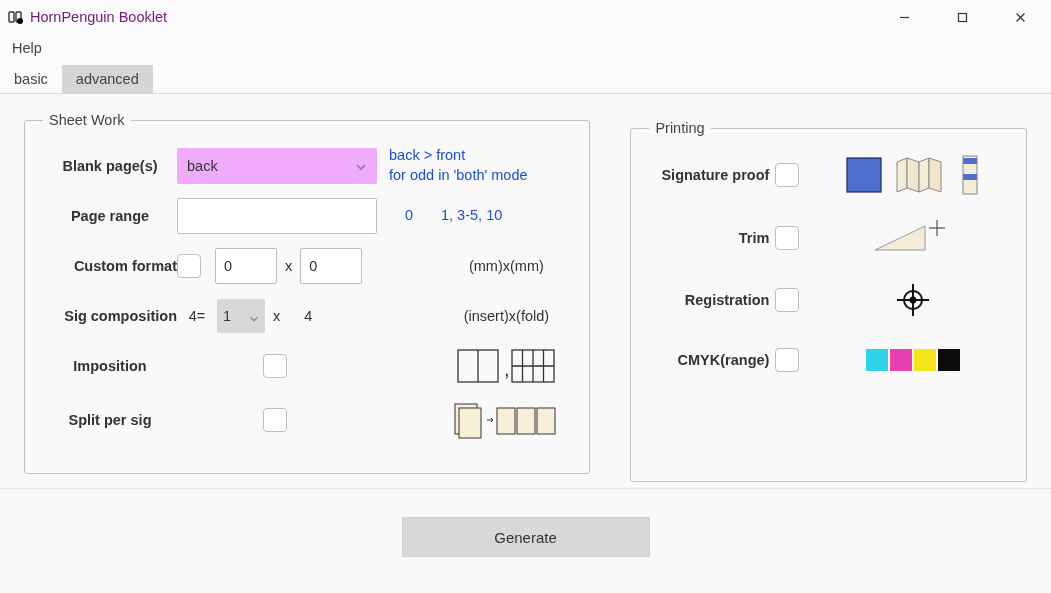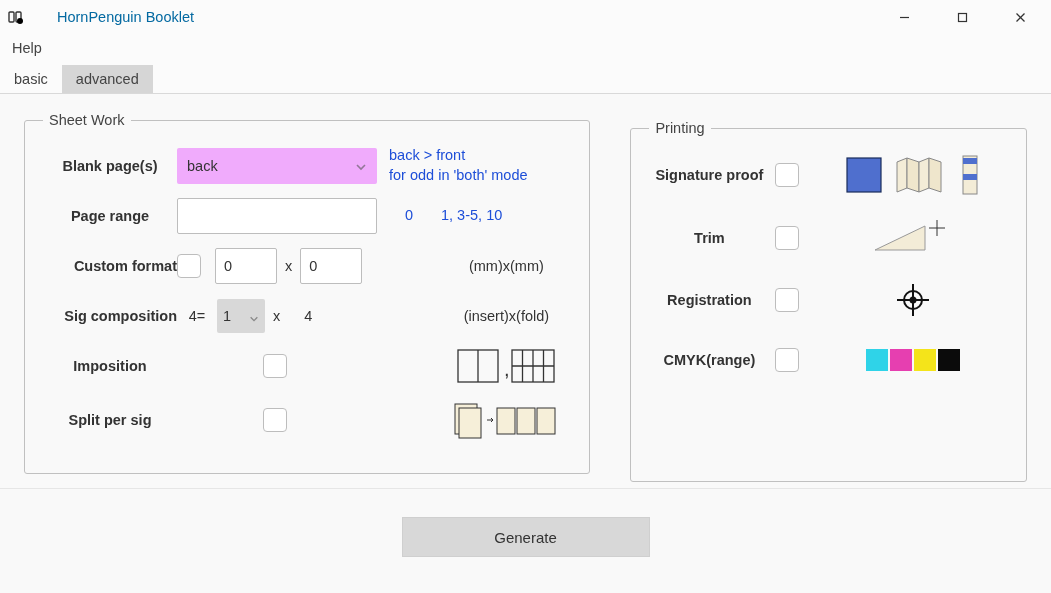--- a/index.html
+++ b/index.html
@@ -1,20 +1,20 @@
 <!DOCTYPE html>
 <html><head>
 <meta charset="utf-8">
 <style>
 * { box-sizing: border-box; margin: 0; padding: 0; font-family: "Segoe UI", Tahoma, sans-serif; }
 body { background: #f9f9f9; width: 1051px; height: 593px; overflow: hidden; font-size: 14.5px; color: #333; }
 
 .titlebar { display: flex; align-items: center; height: 34px; padding: 0 8px; background: #fbfbfb; }
 .titlebar .app-icon { width: 16px; height: 16px; margin-right: 6px; }
-.titlebar .title { flex: 0 0 auto; color: #0369a1; margin-left: 27px; }
+.titlebar .title { flex: 0 0 auto; color: #701a75; }
 .titlebar .spacer { flex: 1; }
 .win-controls { display: flex; gap: 12px; align-items: center; height: 100%; }
 .win-btn { width: 46px; height: 100%; display: flex; align-items: center; justify-content: center; color: #333; }
 .win-btn svg { width: 11px; height: 11px; }
 
 .menubar { height: 28px; display: flex; align-items: center; padding: 0 6px; background: #fbfbfb; }
 .menu-item { padding: 2px 6px; color: #444; }
 
 .tabbar { height: 32px; display: flex; align-items: flex-end; background: #fbfbfb; border-bottom: 1px solid #d9d9d9; }
 .tab { padding: 6px 14px; color: #444; }
@@ -43,21 +43,21 @@
 .chk { width: 24px; height: 24px; border: 1px solid #bdbdbd; border-radius: 4px; background: #fff; display: inline-block; }
 
 .mini-select { width: 48px; height: 34px; background: #d8d8d8; display: flex; align-items: center; justify-content: space-between; padding: 0 6px; border-radius: 2px; }
 .mini-select .chev { width: 10px; height: 10px; opacity: .6; }
 
 .sep { margin: 0 8px; }
 .figslot { margin-left: auto; width: 130px; display: flex; align-items: center; justify-content: center; }
 .figslot-wide { margin-left: auto; width: 190px; display: flex; align-items: center; justify-content: center; gap: 10px; }
 
 .printing .row { margin-bottom: 20px; }
-.printing .lbl { width: 126px; padding-right: 6px; }
+.printing .lbl { width: 126px; text-align: right; padding-right: 6px; }
 
 .gen-wrap { display: flex; justify-content: center; padding: 28px 0; }
 .gen-btn { width: 248px; height: 40px; background: #d8d8d8; border: 1px solid #cfcfcf; color: #333; font-size: 15px; display: flex; align-items: center; justify-content: center; }
 
 .cmyk { display: flex; gap: 2px; }
 .cmyk span { width: 22px; height: 22px; display: block; }
 </style>
 </head>
 <body>
 

